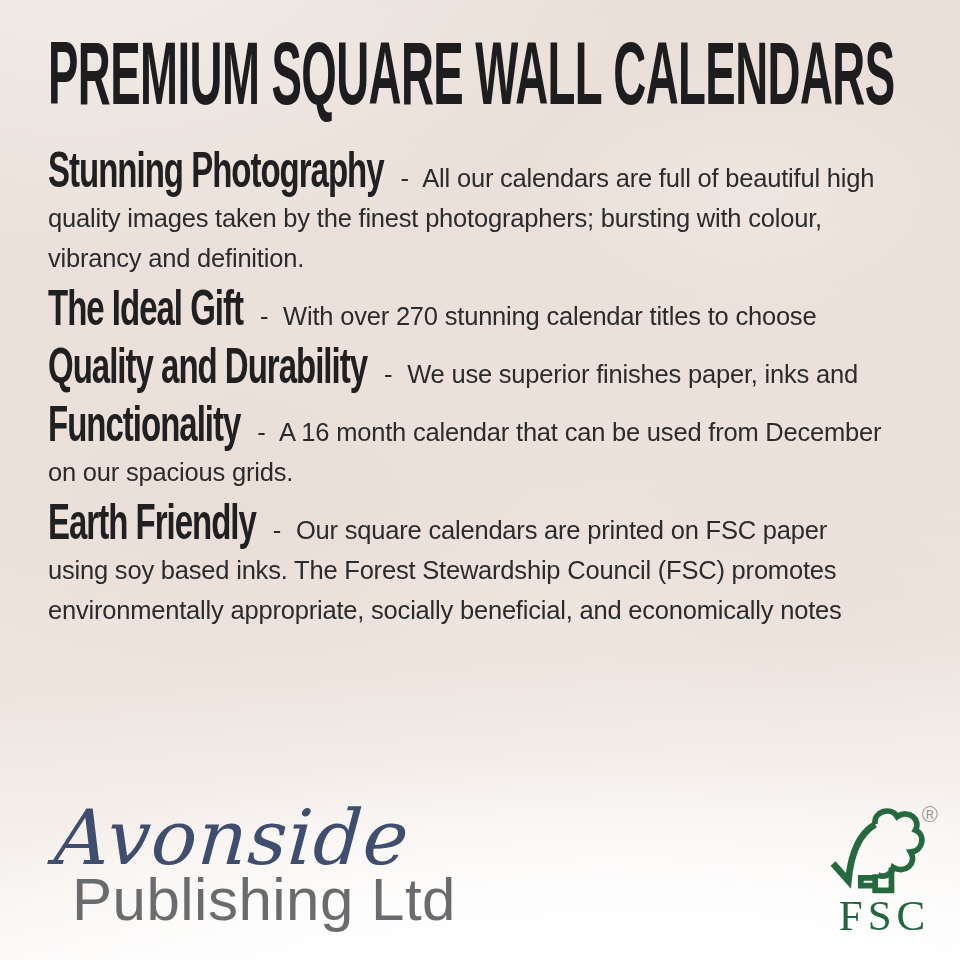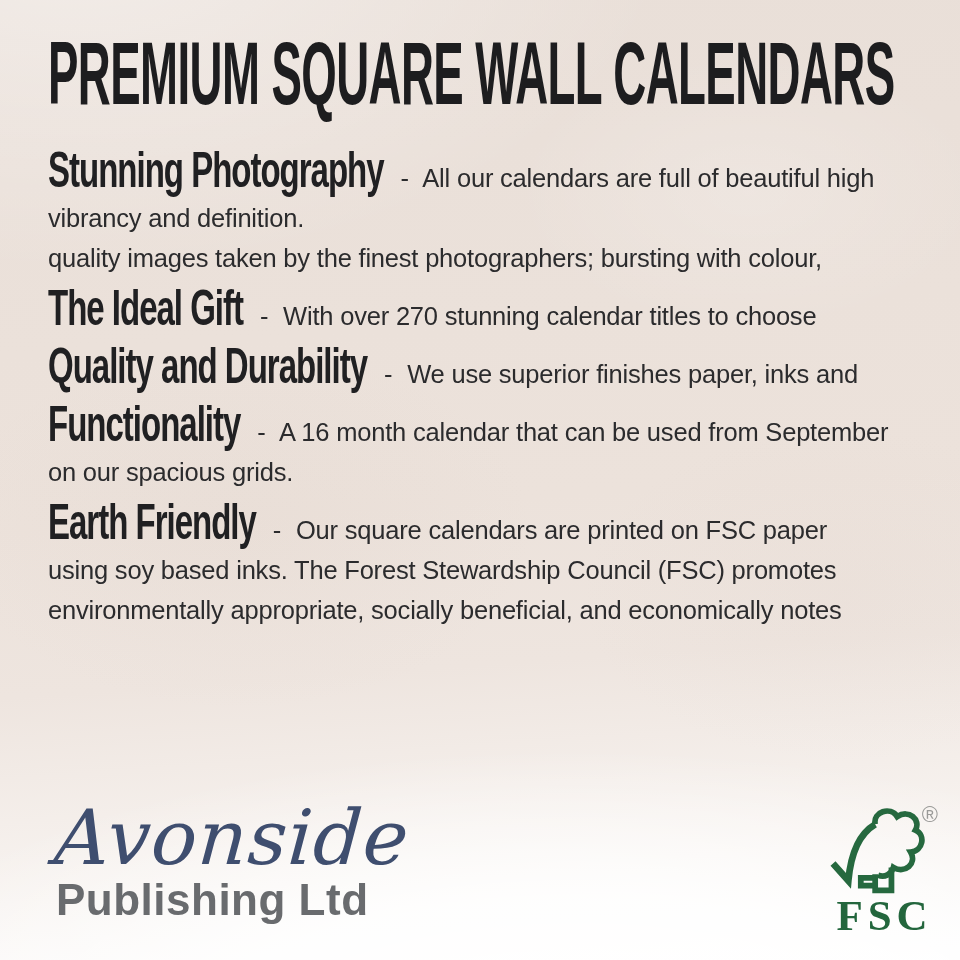--- a/index.html
+++ b/index.html
@@ -47,76 +47,75 @@
 
   .publisher{position:absolute;left:52px;top:796px;}
   .publisher-name{
     font-family:"DejaVu Serif", serif;font-style:italic;
     font-size:76px;line-height:84px;
     color:#3f4e6f;letter-spacing:1px;
     transform:skewX(-4deg);transform-origin:left bottom;
     display:block;
   }
   .publisher-sub{
-    display:block;margin-top:-4px;margin-left:4px;
+    display:block;margin-top:-4px;margin-left:20px;
     font-family:"Liberation Sans", sans-serif;
-    font-size:44px;line-height:48px;font-weight:700;
+    font-size:60px;line-height:48px;font-weight:400;
     color:#696b6e;letter-spacing:0.5px;
   }
 
   .fsc{position:absolute;left:818px;top:798px;width:128px;height:150px;}
   .fsc-tree{position:absolute;left:8px;top:10px;}
   .fsc-reg{
     position:absolute;right:8px;top:6px;
     font-size:22px;color:#9a9a98;line-height:22px;
     font-family:"Liberation Sans", sans-serif;
   }
   .fsc-label{
     position:absolute;left:0;top:96px;width:100%;
     text-align:center;
     font-family:"Liberation Serif", serif;
     font-size:43px;line-height:44px;
     color:#23663d;letter-spacing:5px;
     text-indent:5px;
-    font-weight:bold;
   }
 </style>
 </head>
 <body>
 
 <div class="page">
 
   <div class="title">PREMIUM SQUARE WALL CALENDARS</div>
 
   <div class="content">
 
     <p class="section">
       <span class="h">Stunning Photography</span>
       <span class="dash">-</span>
       <span class="ln">All our calendars are full of beautiful high</span>
+      <span class="ln block">quality images taken by the finest photographers; bursting with colour,</span>
       <span class="ln block">vibrancy and definition.</span>
-      <span class="ln block">quality images taken by the finest photographers; bursting with colour,</span>
     </p>
 
     <p class="section">
       <span class="h">The Ideal Gift</span>
       <span class="dash">-</span>
       <span class="ln">With over 270 stunning calendar titles to choose</span>
     </p>
 
     <p class="section">
       <span class="h">Quality and Durability</span>
       <span class="dash">-</span>
       <span class="ln">We use superior finishes paper, inks and</span>
     </p>
 
     <p class="section">
       <span class="h">Functionality</span>
       <span class="dash">-</span>
-      <span class="ln">A 16 month calendar that can be used from September</span>
+      <span class="ln">A 16 month calendar that can be used from December</span>
       <span class="ln block">on our spacious grids.</span>
     </p>
 
     <p class="section">
       <span class="h">Earth Friendly</span>
       <span class="dash">-</span>
       <span class="ln">Our square calendars are printed on FSC paper</span>
       <span class="ln block">using soy based inks. The Forest Stewardship Council (FSC) promotes</span>
       <span class="ln block">environmentally appropriate, socially beneficial, and economically notes</span>
     </p>

